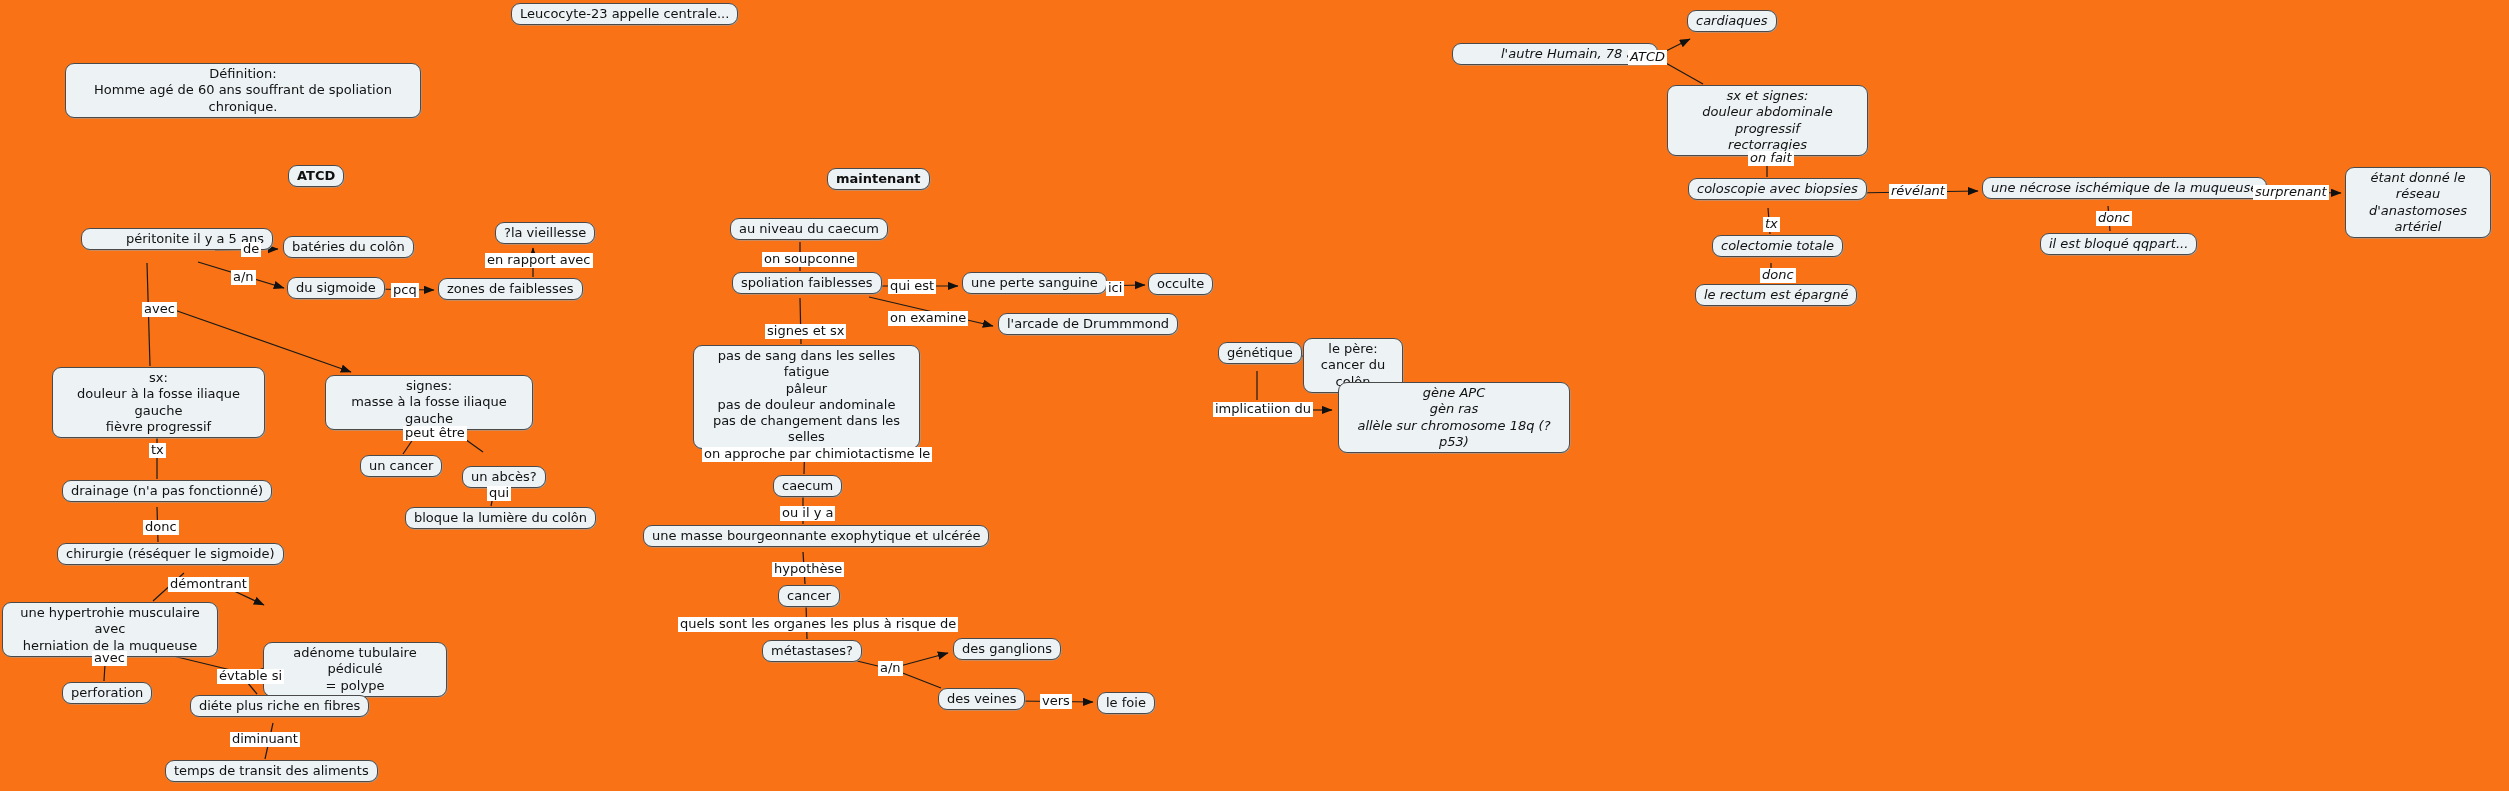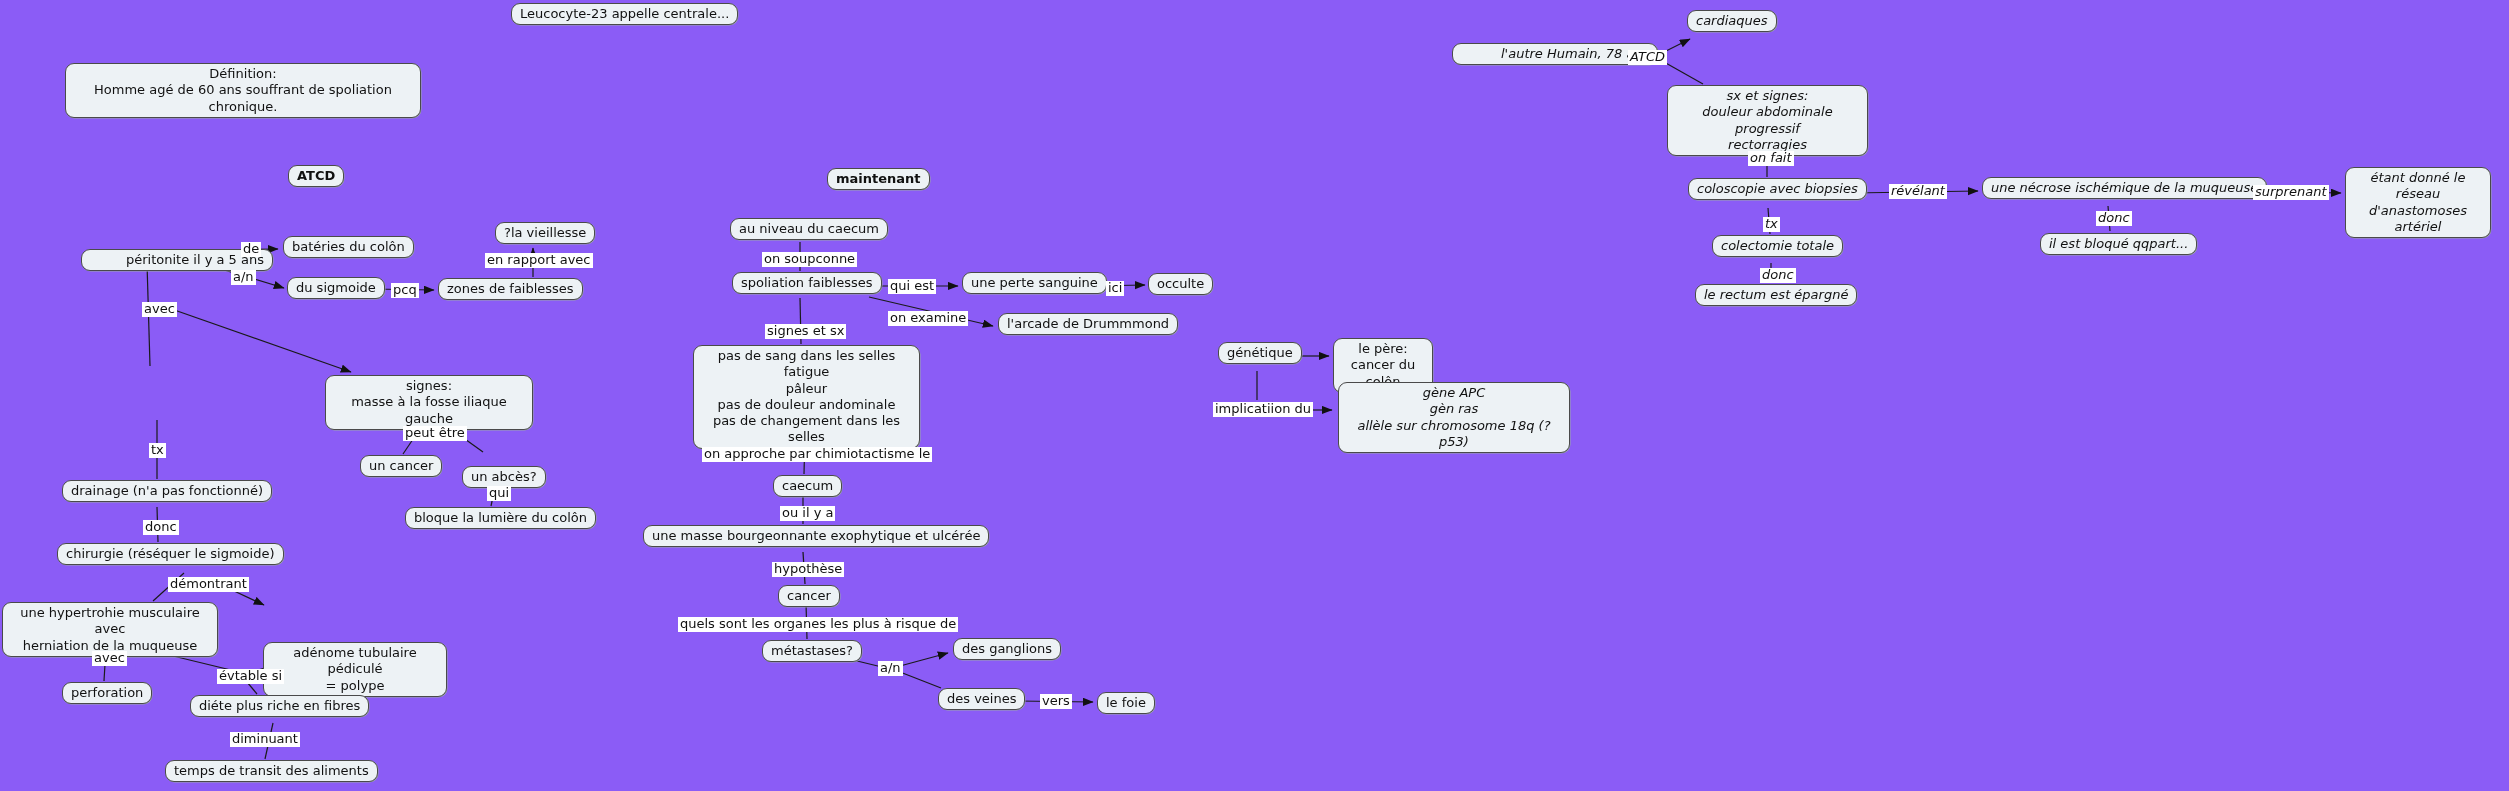--- a/index.html
+++ b/index.html
@@ -1,20 +1,20 @@
 <!DOCTYPE html>
 <html><head>
 <meta charset="utf-8">
 <style>
   html, body { margin: 0; padding: 0; background: #ffffff; }
   .canvas {
     position: relative;
     width: 2509px;
     height: 791px;
-    background: #8b5cf6;
+    background: #f97316;
     font-family: "DejaVu Sans", "Liberation Sans", sans-serif;
     overflow: hidden;
   }
   .connectors {
     position: absolute;
     left: 0; top: 0;
     z-index: 1;
   }
   .nodes-layer {
     position: absolute;
@@ -103,25 +103,28 @@
       <line x1="1768" y1="208" x2="1770" y2="234"></line>
       <line x1="1771" y1="263" x2="1771" y2="283"></line>
     </g>
   </svg>
 
   <div class="nodes-layer">
       <div class="concept" style="left: 511px; top: 3px;">Leucocyte-23 appelle centrale...</div>
       <div class="concept" style="left: 65px; top: 63px; width: 356px;">Définition:
 Homme agé de 60 ans souffrant de spoliation chronique.</div>
       <div class="concept bold" style="left: 288px; top: 165px;">ATCD</div>
-      <div class="concept" style="left: 81px; top: 249px; padding-left: 44px;">péritonite il y a 5 ans</div>
+      <div class="concept" style="left: 81px; top: 228px; padding-left: 44px;">péritonite il y a 5 ans</div>
       <div class="concept" style="left: 283px; top: 236px;">batéries du colôn</div>
       <div class="concept" style="left: 287px; top: 277px;">du sigmoide</div>
       <div class="concept" style="left: 495px; top: 222px;">?la vieillesse</div>
       <div class="concept" style="left: 438px; top: 278px;">zones de faiblesses</div>
+      <div class="concept" style="left: 52px; top: 367px; width: 213px;">sx:
+douleur à la fosse iliaque gauche
+fièvre progressif</div>
       <div class="concept" style="left: 62px; top: 480px; border-radius: 9px;">drainage (n'a pas fonctionné)</div>
       <div class="concept" style="left: 57px; top: 543px;">chirurgie (réséquer le sigmoide)</div>
       <div class="concept" style="left: 2px; top: 602px; width: 216px;">une hypertrohie musculaire avec
 herniation de la muqueuse</div>
       <div class="concept" style="left: 62px; top: 682px;">perforation</div>
       <div class="concept" style="left: 263px; top: 603px; width: 184px; margin-top: 39px;">adénome tubulaire pédiculé
 = polype</div>
       <div class="concept" style="left: 190px; top: 695px;">diéte plus riche en fibres</div>
       <div class="concept" style="left: 165px; top: 760px;">temps de transit des aliments</div>
       <div class="concept" style="left: 325px; top: 375px; width: 208px;">signes:
@@ -141,21 +144,21 @@
 pas de douleur andominale
 pas de changement dans les selles</div>
       <div class="concept" style="left: 773px; top: 475px;">caecum</div>
       <div class="concept" style="left: 643px; top: 525px;">une masse bourgeonnante exophytique et ulcérée</div>
       <div class="concept" style="left: 778px; top: 585px;">cancer</div>
       <div class="concept" style="left: 762px; top: 640px;">métastases?</div>
       <div class="concept" style="left: 953px; top: 638px;">des ganglions</div>
       <div class="concept" style="left: 938px; top: 688px;">des veines</div>
       <div class="concept" style="left: 1097px; top: 692px;">le foie</div>
       <div class="concept" style="left: 1218px; top: 342px;">génétique</div>
-      <div class="concept" style="left: 1333px; top: 338px; width: 100px;">le père:
+      <div class="concept" style="left: 1303px; top: 338px; width: 100px;">le père:
 cancer du colôn</div>
       <div class="concept" style="left: 1338px; top: 382px; width: 232px; font-style: italic;">gène APC
 gèn ras
 allèle sur chromosome 18q (?p53)</div>
       <div class="concept italic" style="left: 1452px; top: 43px; padding-left: 48px;">l'autre Humain, 78 ans</div>
       <div class="concept italic" style="left: 1687px; top: 10px;">cardiaques</div>
       <div class="concept italic" style="left: 1667px; top: 85px; width: 201px;">sx et signes:
 douleur abdominale progressif
 rectorragies</div>
       <div class="concept italic" style="left: 1688px; top: 178px;">coloscopie avec biopsies</div>

